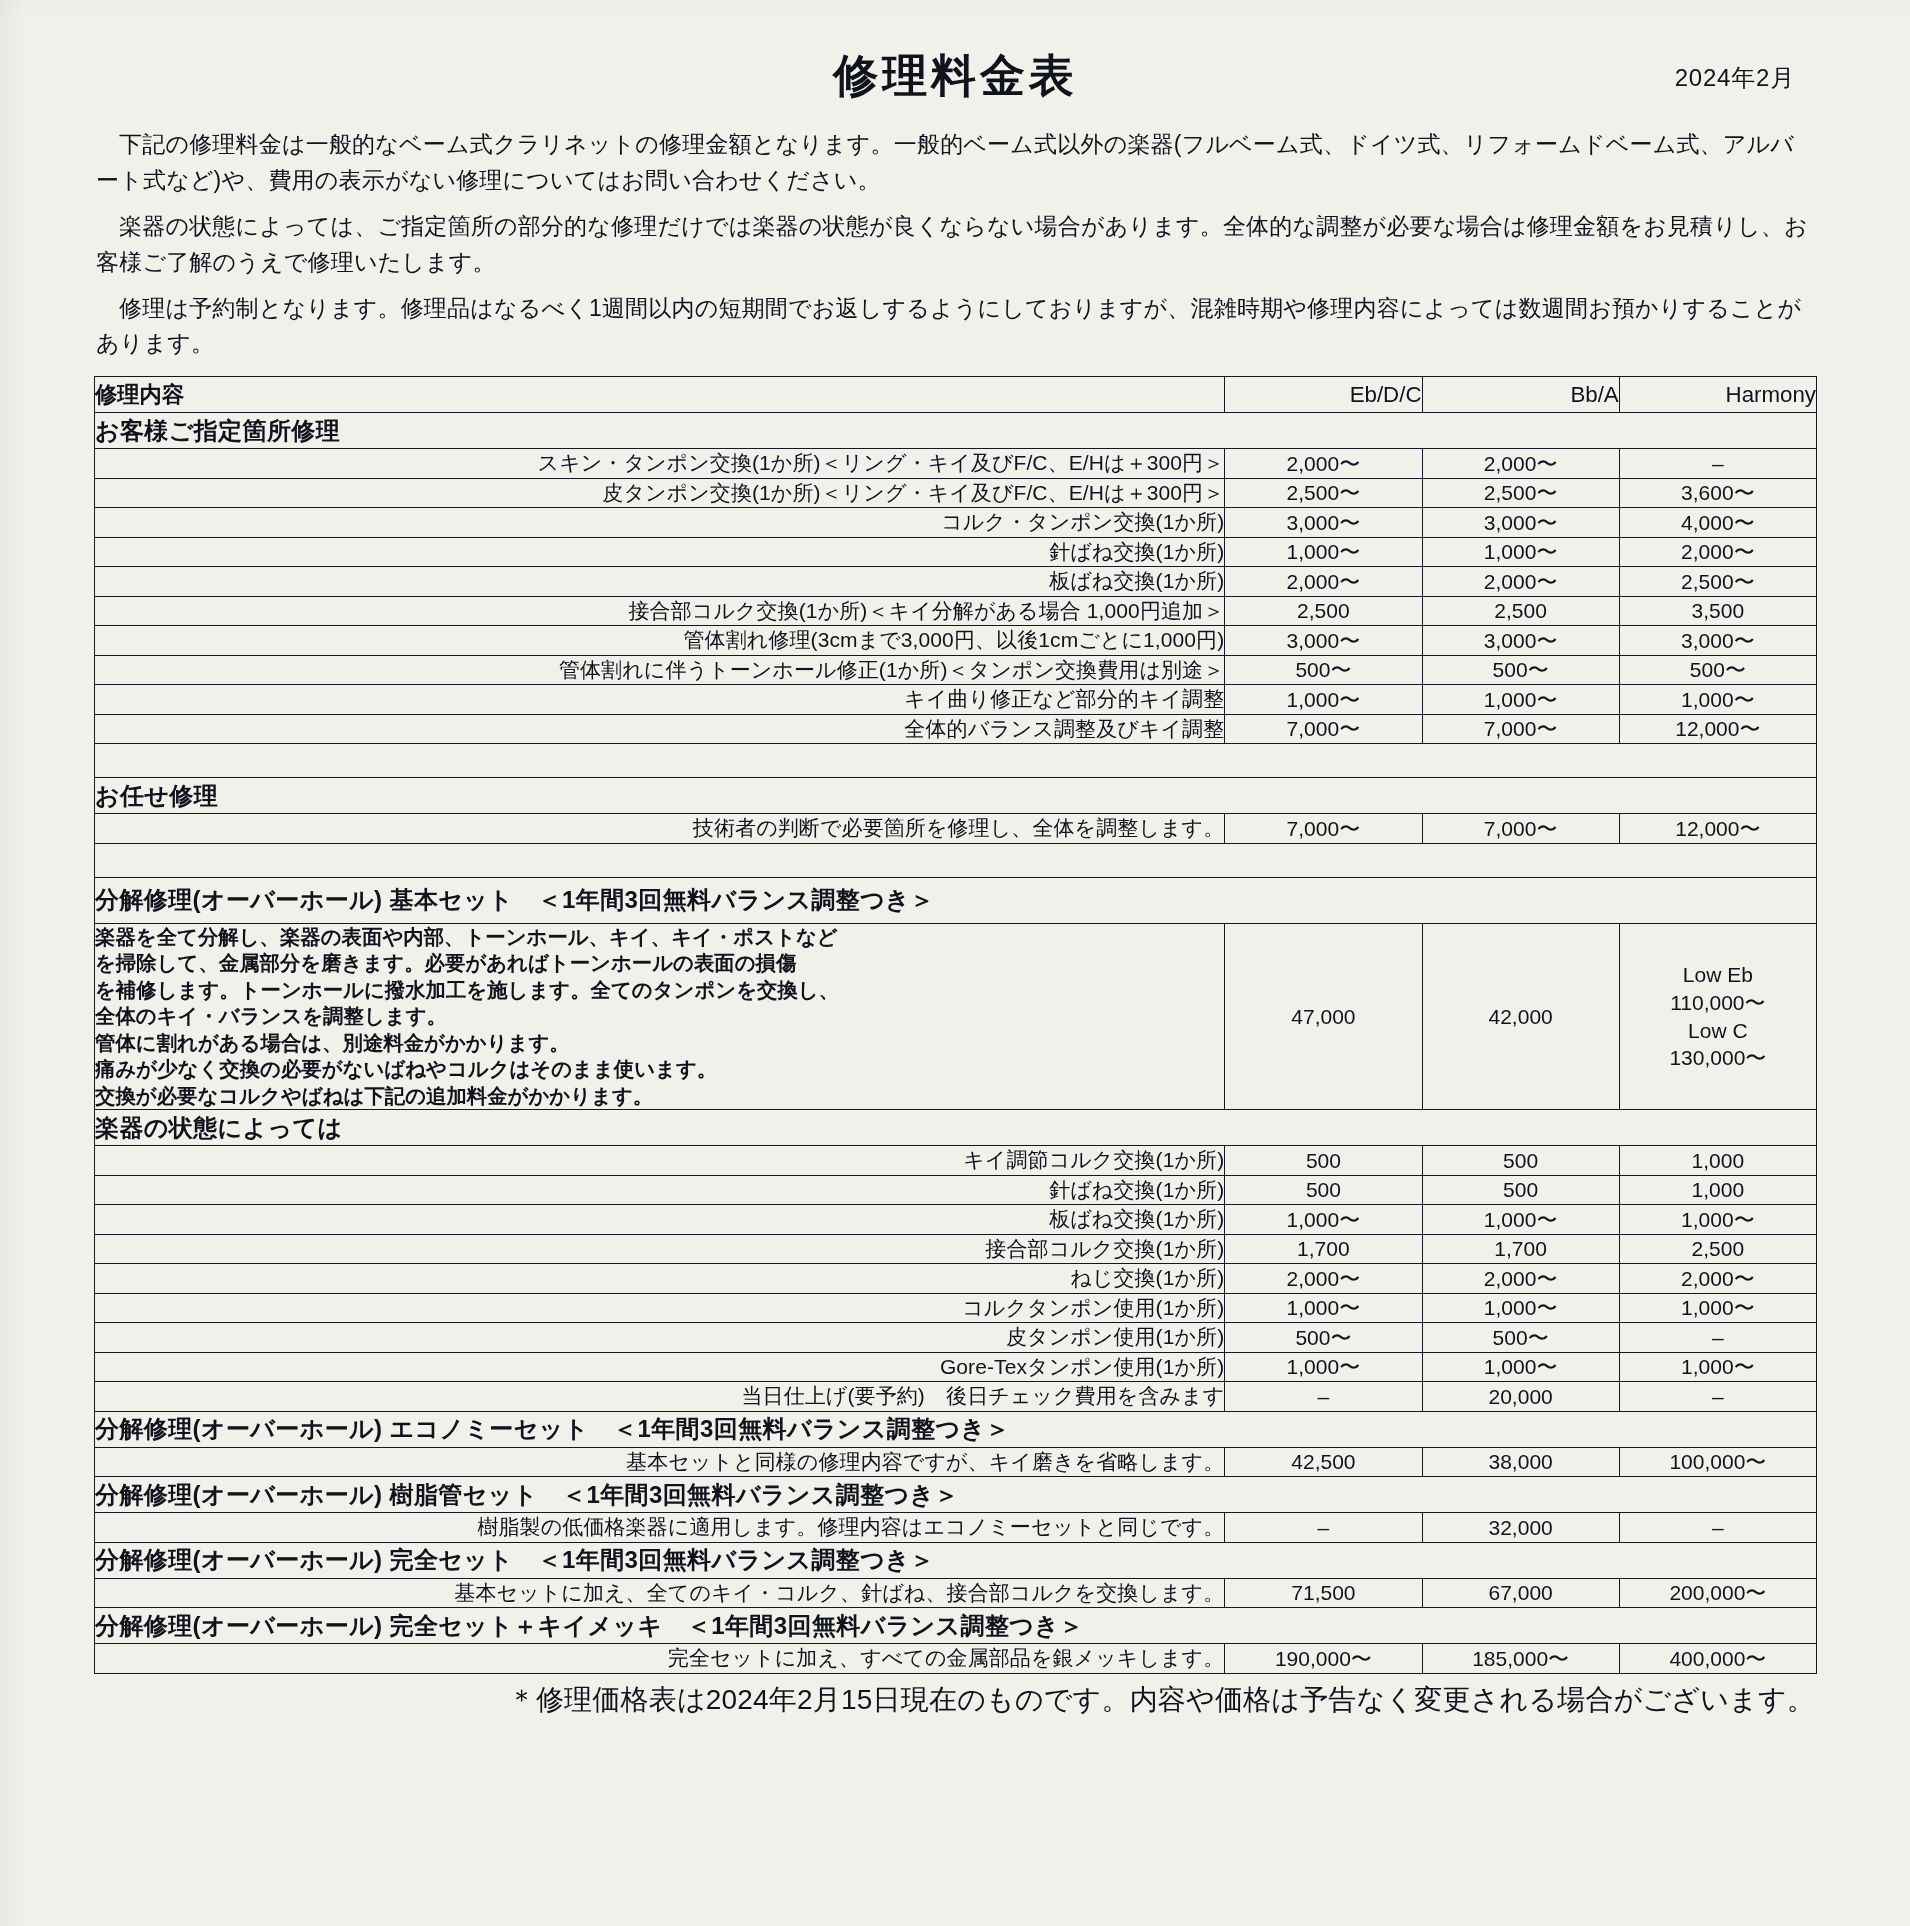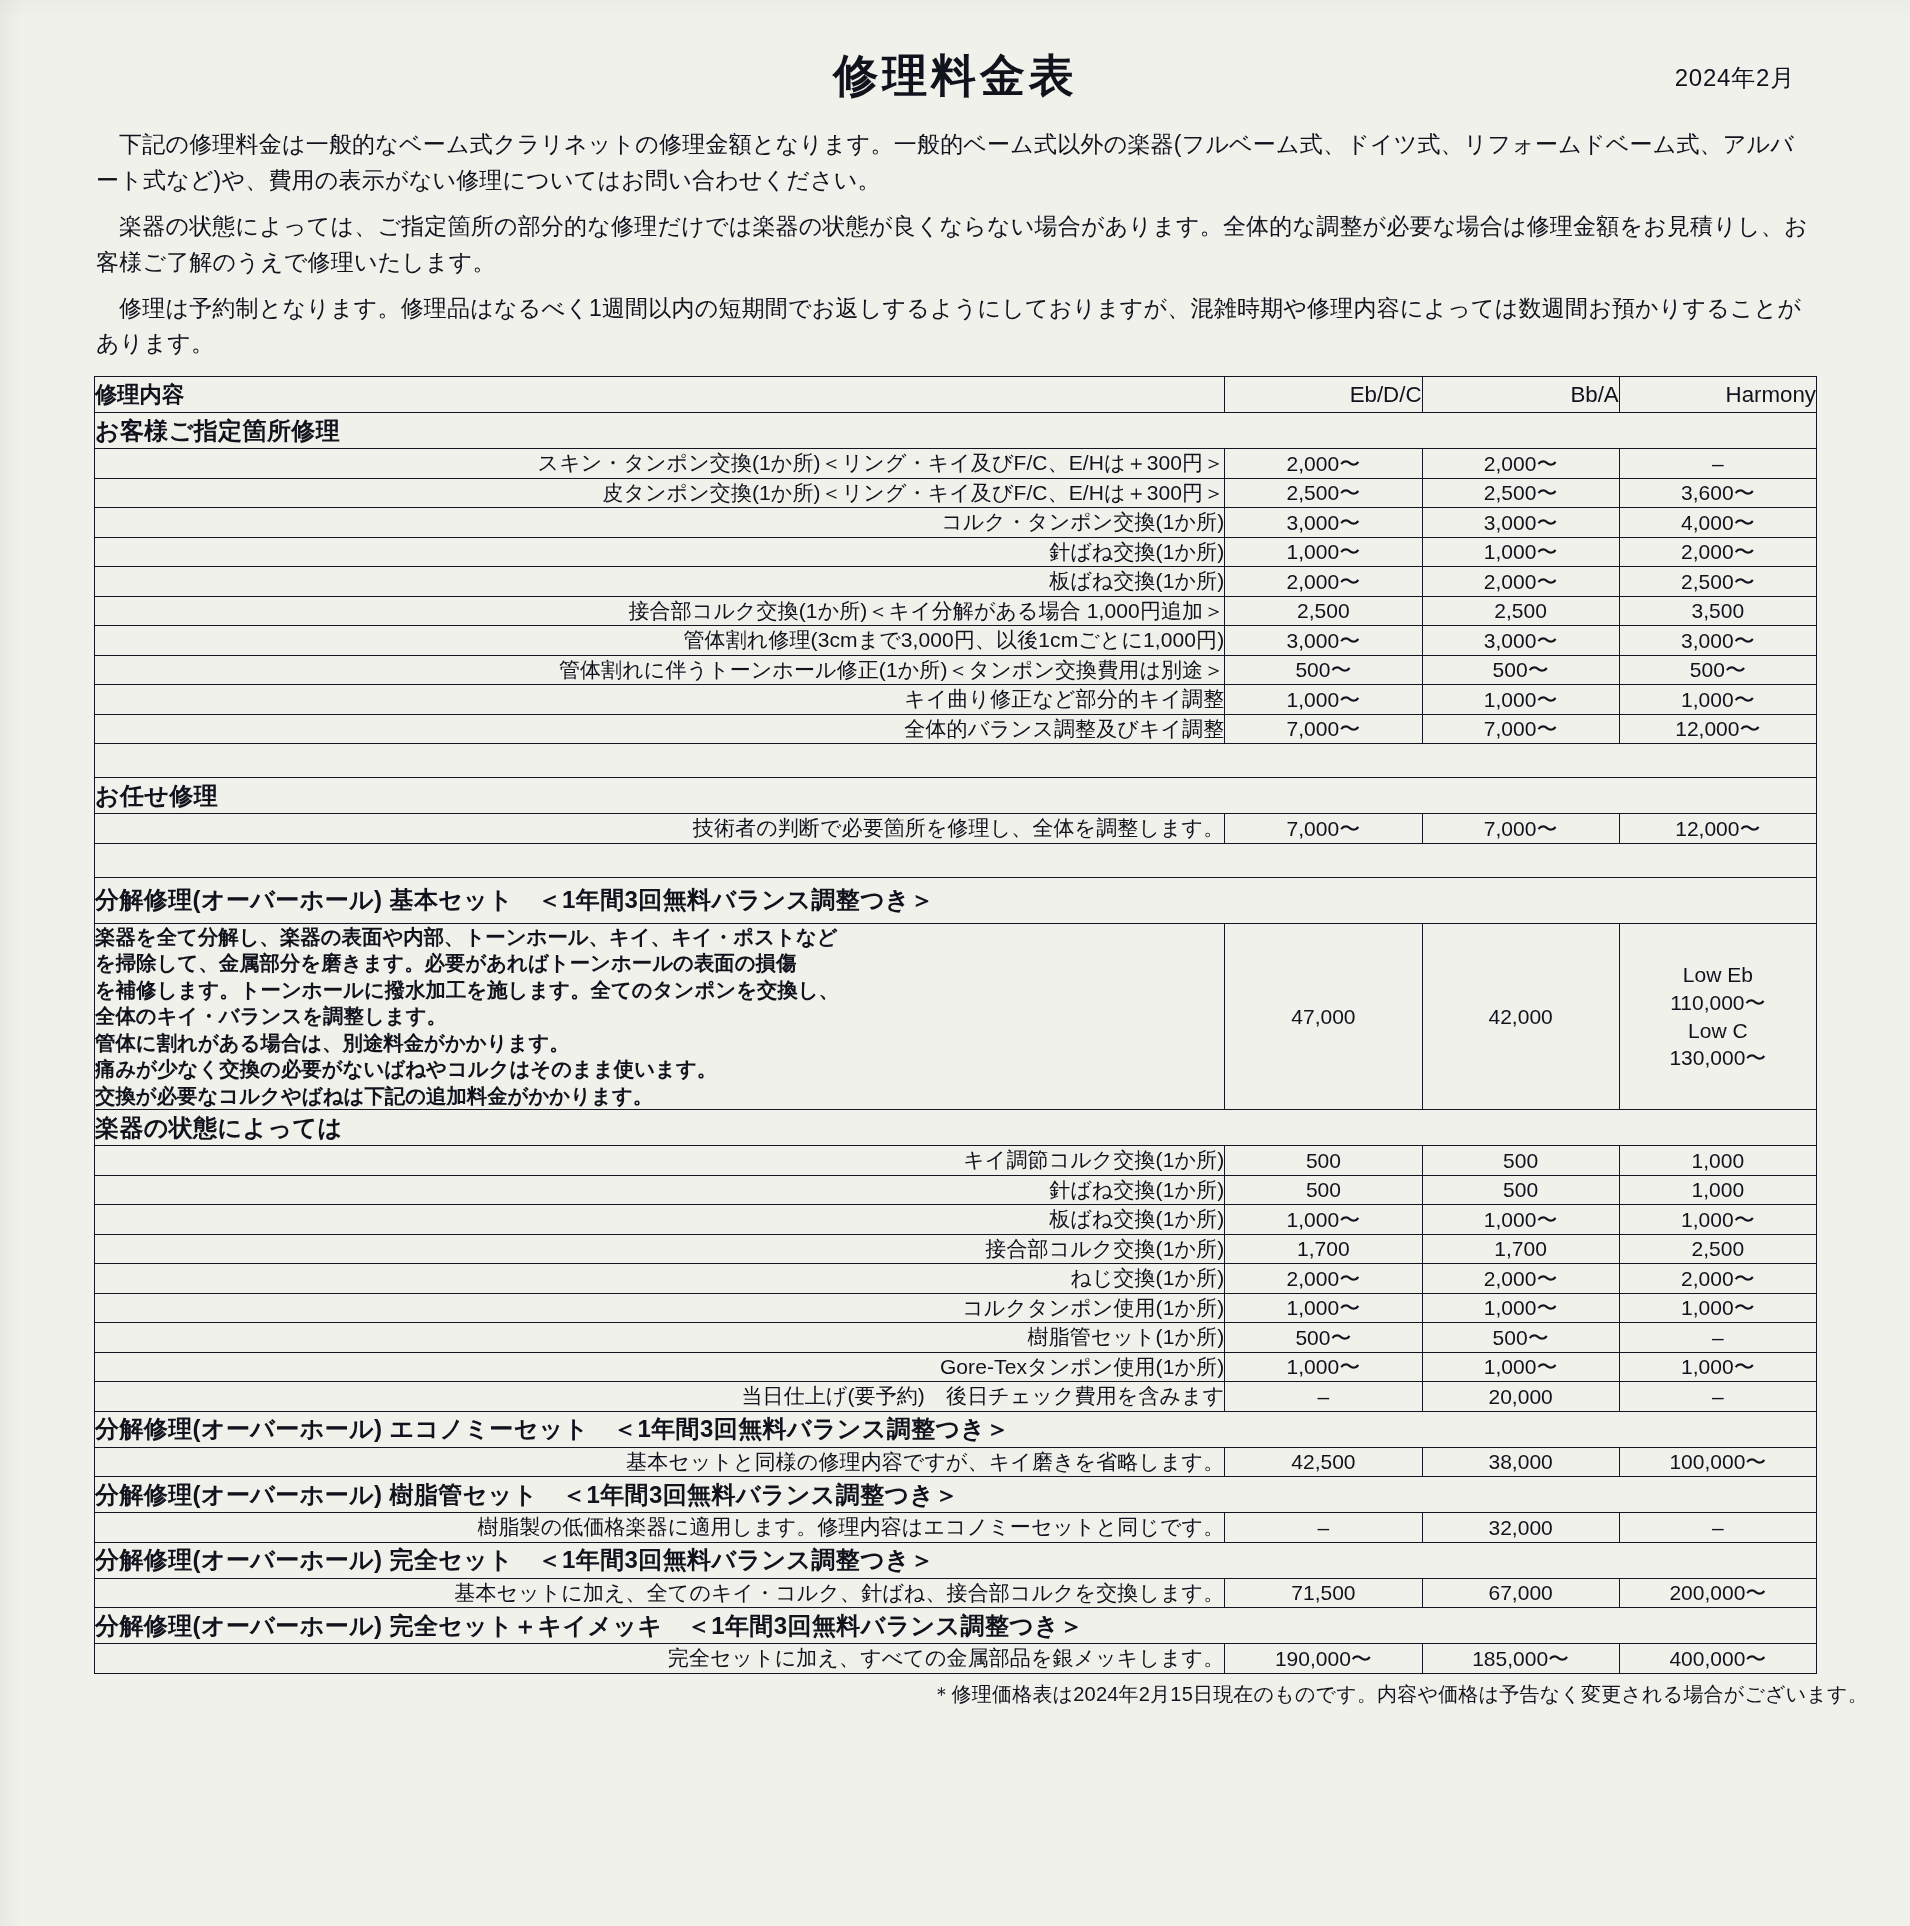--- a/index.html
+++ b/index.html
@@ -123,23 +123,23 @@
   }
   .bigdesc div{white-space:nowrap;font-weight:bold;}
   .bignum{
     text-align:center;
     font-size:21px;
     vertical-align:middle;
   }
   .bignum .multi{line-height:1.32;}
   
   .footnote{
-    margin:7px 43px 0 96px;
+    margin:7px 96px 0 96px;
     text-align:right;
-    font-size:20px;
+    font-size:28px;
     letter-spacing:0.2px;
   }
   .dash{font-size:21px;}
 </style>
 </head>
 <body>
 
 <div class="page">
 
   <div class="doc-head">
@@ -311,21 +311,21 @@
           <td class="num">2,000〜</td>
           <td class="num">2,000〜</td>
         </tr>
         <tr>
           <td class="desc">コルクタンポン使用(1か所)</td>
           <td class="num">1,000〜</td>
           <td class="num">1,000〜</td>
           <td class="num">1,000〜</td>
         </tr>
         <tr>
-          <td class="desc">樹脂管セット(1か所)</td>
+          <td class="desc">皮タンポン使用(1か所)</td>
           <td class="num">500〜</td>
           <td class="num">500〜</td>
           <td class="num dash">–</td>
         </tr>
         <tr>
           <td class="desc">Gore-Texタンポン使用(1か所)</td>
           <td class="num">1,000〜</td>
           <td class="num">1,000〜</td>
           <td class="num">1,000〜</td>
         </tr>

